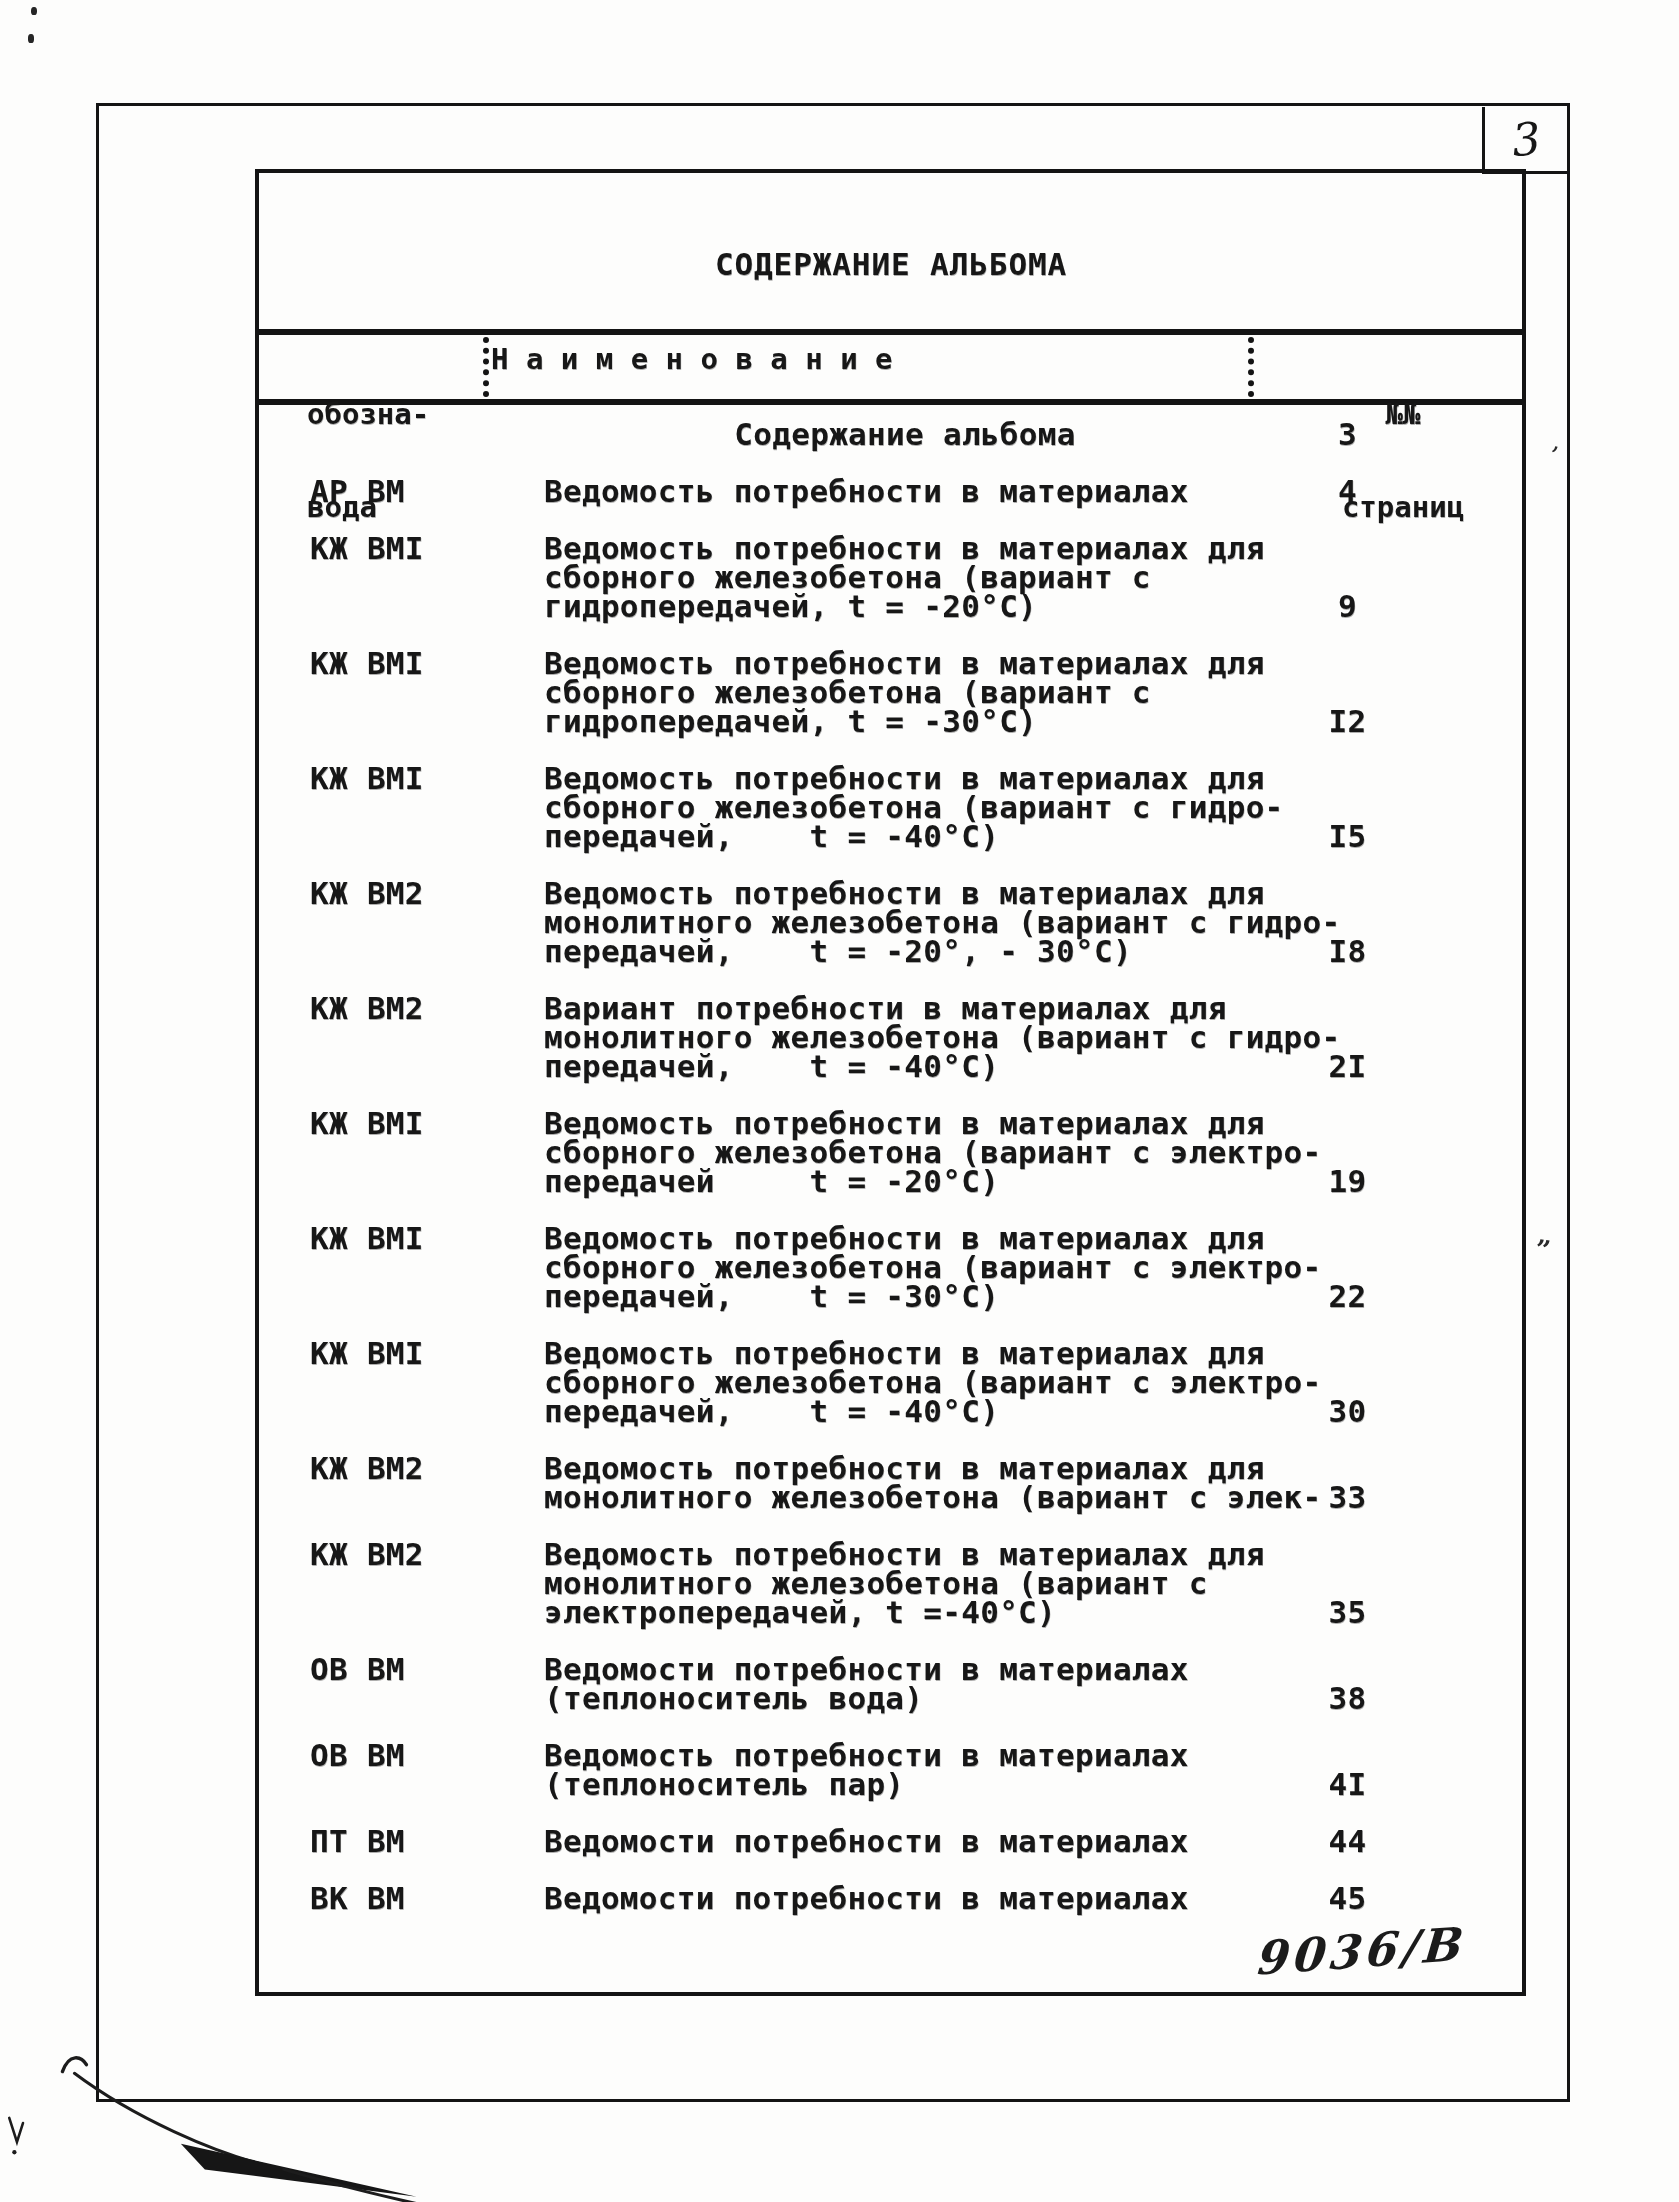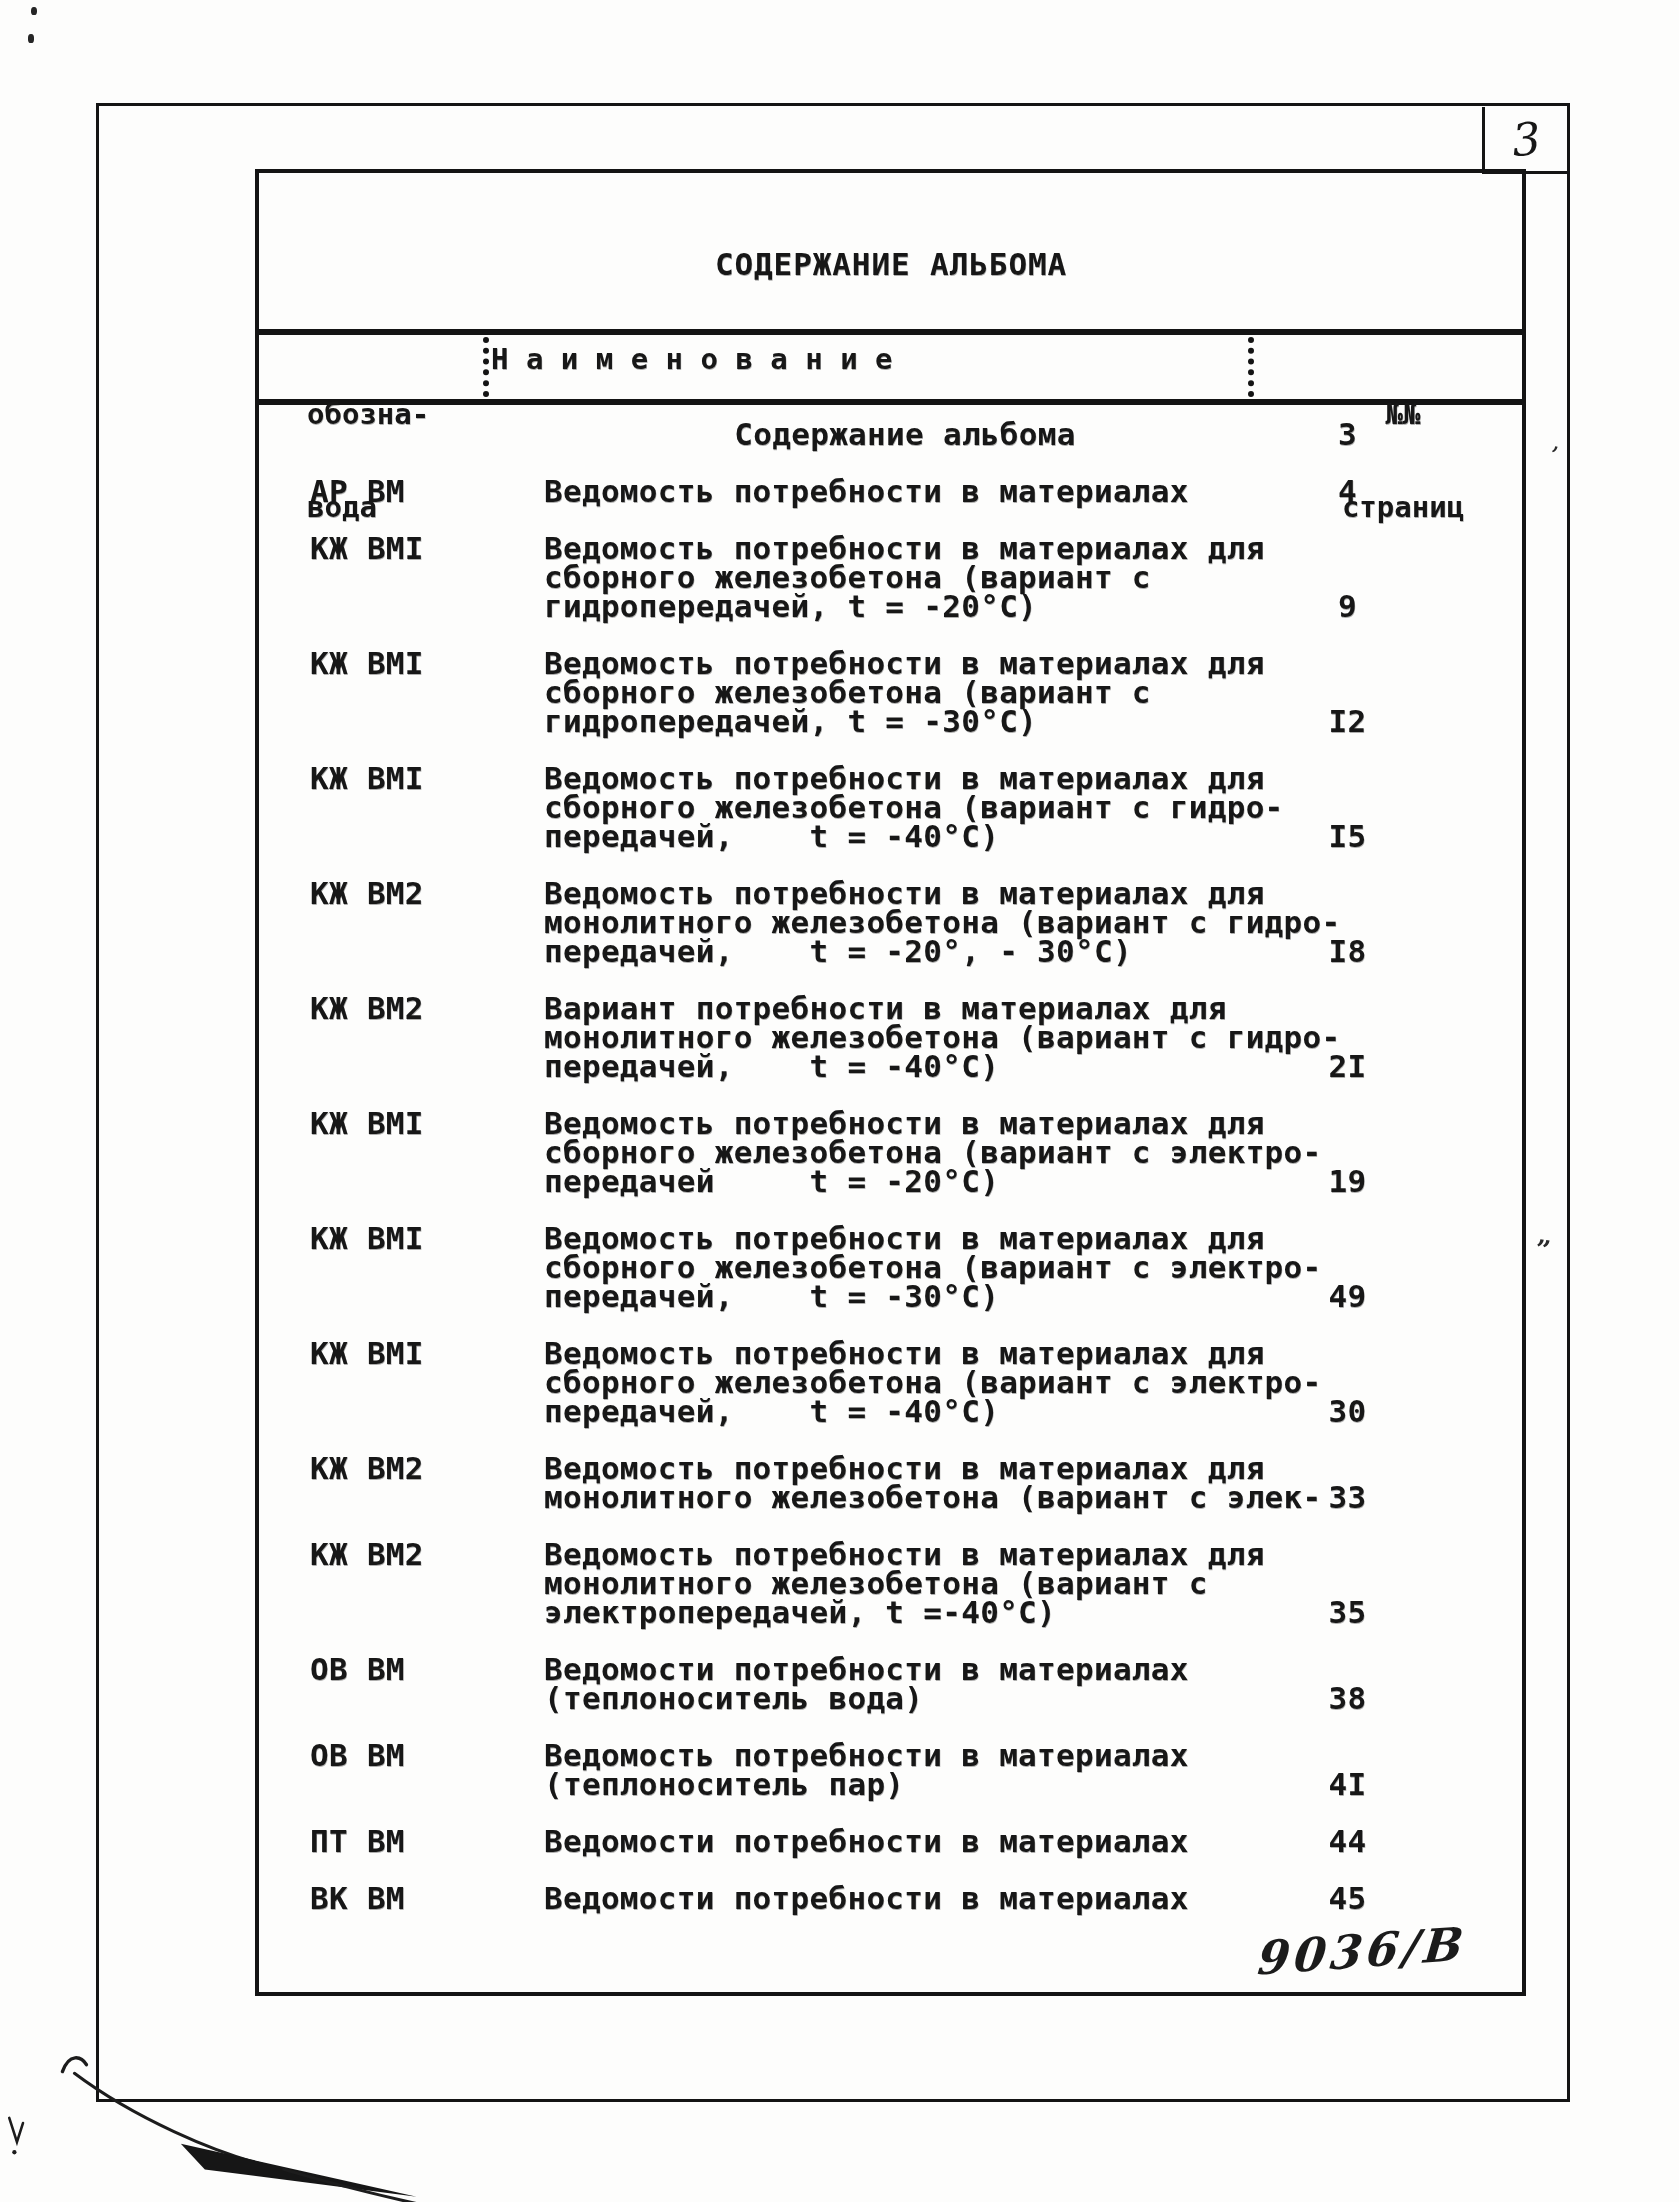--- a/index.html
+++ b/index.html
@@ -122,21 +122,21 @@
 
     <div class="row">
       <div class="code">КЖ ВМI</div>
       <div class="desc"><div>Ведомость потребности в материалах для</div><div>сборного железобетона (вариант с электро-</div><div>передачей     t = -20°С)</div></div>
       <div class="page-num">19</div>
     </div>
 
     <div class="row">
       <div class="code">КЖ ВМI</div>
       <div class="desc"><div>Ведомость потребности в материалах для</div><div>сборного железобетона (вариант с электро-</div><div>передачей,    t = -30°С)</div></div>
-      <div class="page-num">49</div>
+      <div class="page-num">22</div>
     </div>
 
     <div class="row">
       <div class="code">КЖ ВМI</div>
       <div class="desc"><div>Ведомость потребности в материалах для</div><div>сборного железобетона (вариант с электро-</div><div>передачей,    t = -40°С)</div></div>
       <div class="page-num">30</div>
     </div>
 
     <div class="row">
       <div class="code">КЖ ВМ2</div>

